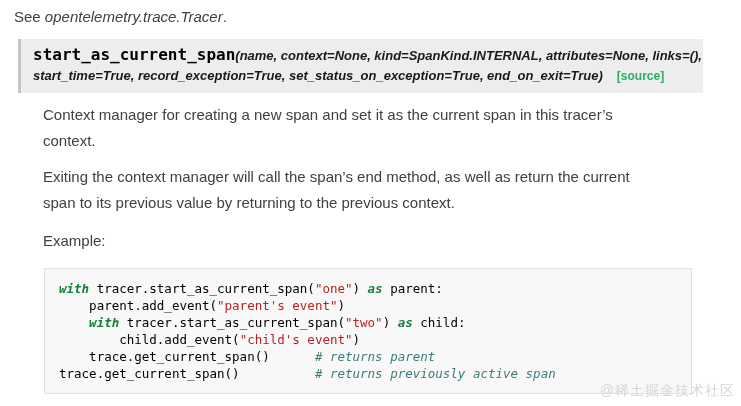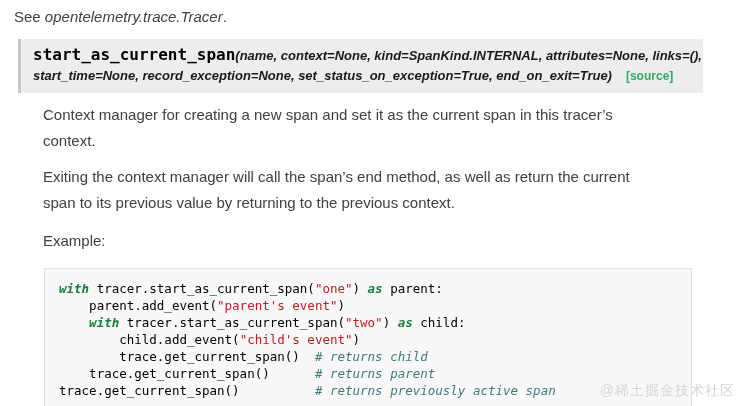--- a/index.html
+++ b/index.html
@@ -93,37 +93,36 @@
 </style>
 </head>
 <body>
 
 <main class="doc">
 
   <p class="intro"><span>See </span><span class="ref">opentelemetry.trace.Tracer</span><span>.</span></p>
 
   <div class="sig">
     <div class="sig-line"><span class="sig-name">start_as_current_span</span><span class="sig-params">(name, context=None, kind=SpanKind.INTERNAL, attributes=None, links=(),</span></div>
-    <div class="sig-line"><span class="sig-params">start_time=None, record_exception=None, set_status_on_exception=True, end_on_exit=True)</span><a class="source-link">[source]</a></div>
+    <div class="sig-line"><span class="sig-params">start_time=True, record_exception=True, set_status_on_exception=True, end_on_exit=True)</span><a class="source-link">[source]</a></div>
   </div>
 
   <div class="dd">
     <p class="para">Context manager for creating a new span and set it as the current span in this tracer’s
 context.</p>
     <p class="para">Exiting the context manager will call the span’s end method, as well as return the current
 span to its previous value by returning to the previous context.</p>
     <p class="para example-label">Example:</p>
 
     <div class="codeblock">
       <div class="code">
           <div class="code-line"><span class="tok-k">with</span><span class="tok-p"> tracer.start_as_current_span(</span><span class="tok-s">"one"</span><span class="tok-p">) </span><span class="tok-k">as</span><span class="tok-p"> parent:</span></div>
           <div class="code-line"><span class="tok-p">    parent.add_event(</span><span class="tok-s">"parent's event"</span><span class="tok-p">)</span></div>
           <div class="code-line"><span class="tok-p">    </span><span class="tok-k">with</span><span class="tok-p"> tracer.start_as_current_span(</span><span class="tok-s">"two"</span><span class="tok-p">) </span><span class="tok-k">as</span><span class="tok-p"> child:</span></div>
           <div class="code-line"><span class="tok-p">        child.add_event(</span><span class="tok-s">"child's event"</span><span class="tok-p">)</span></div>
-          <div class="code-line"><span class="tok-p">        trace.get_current_span()  </span><span class="tok-c"># returns child</span></div>
           <div class="code-line"><span class="tok-p">    trace.get_current_span()      </span><span class="tok-c"># returns parent</span></div>
           <div class="code-line"><span class="tok-p">trace.get_current_span()          </span><span class="tok-c"># returns previously active span</span></div>
         </div>
     </div>
   </div>
 
 </main>
 
 <div class="watermark">@稀土掘金技术社区</div>
 

